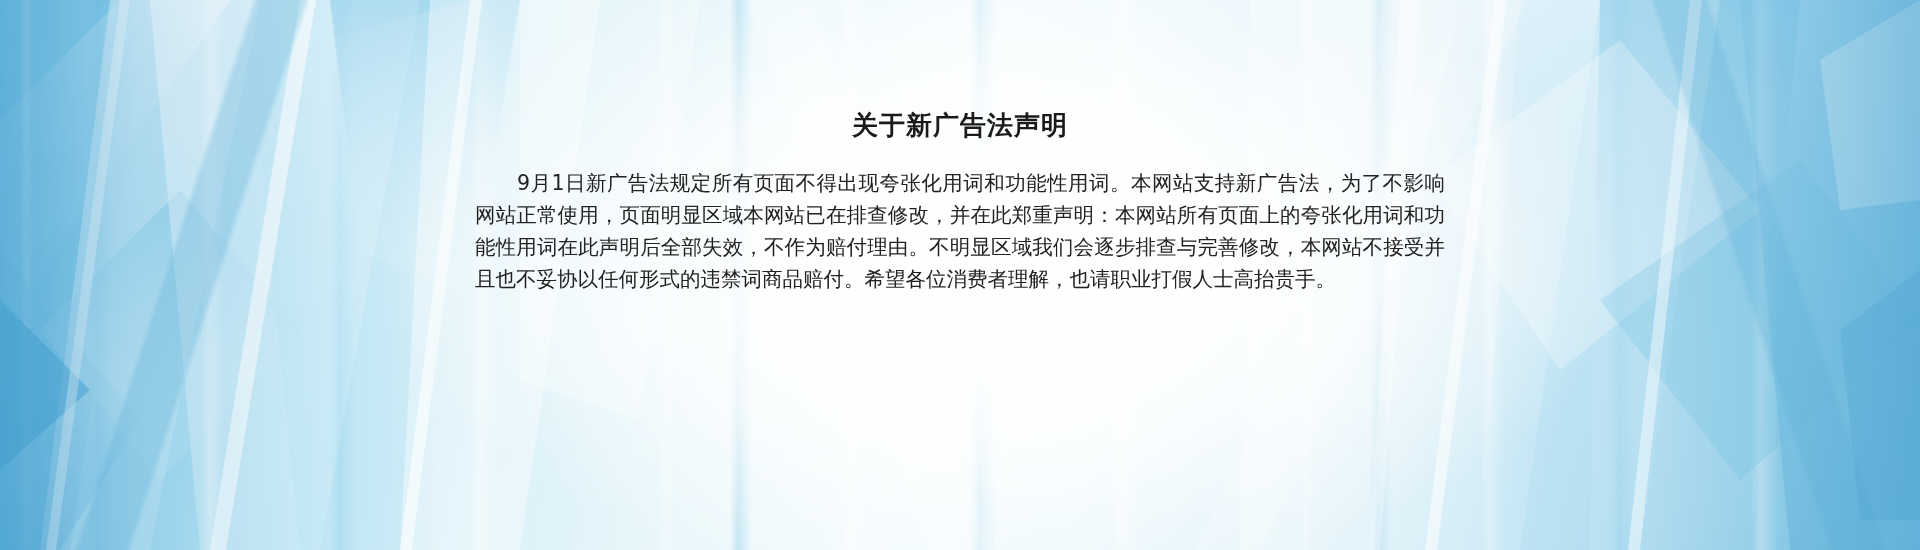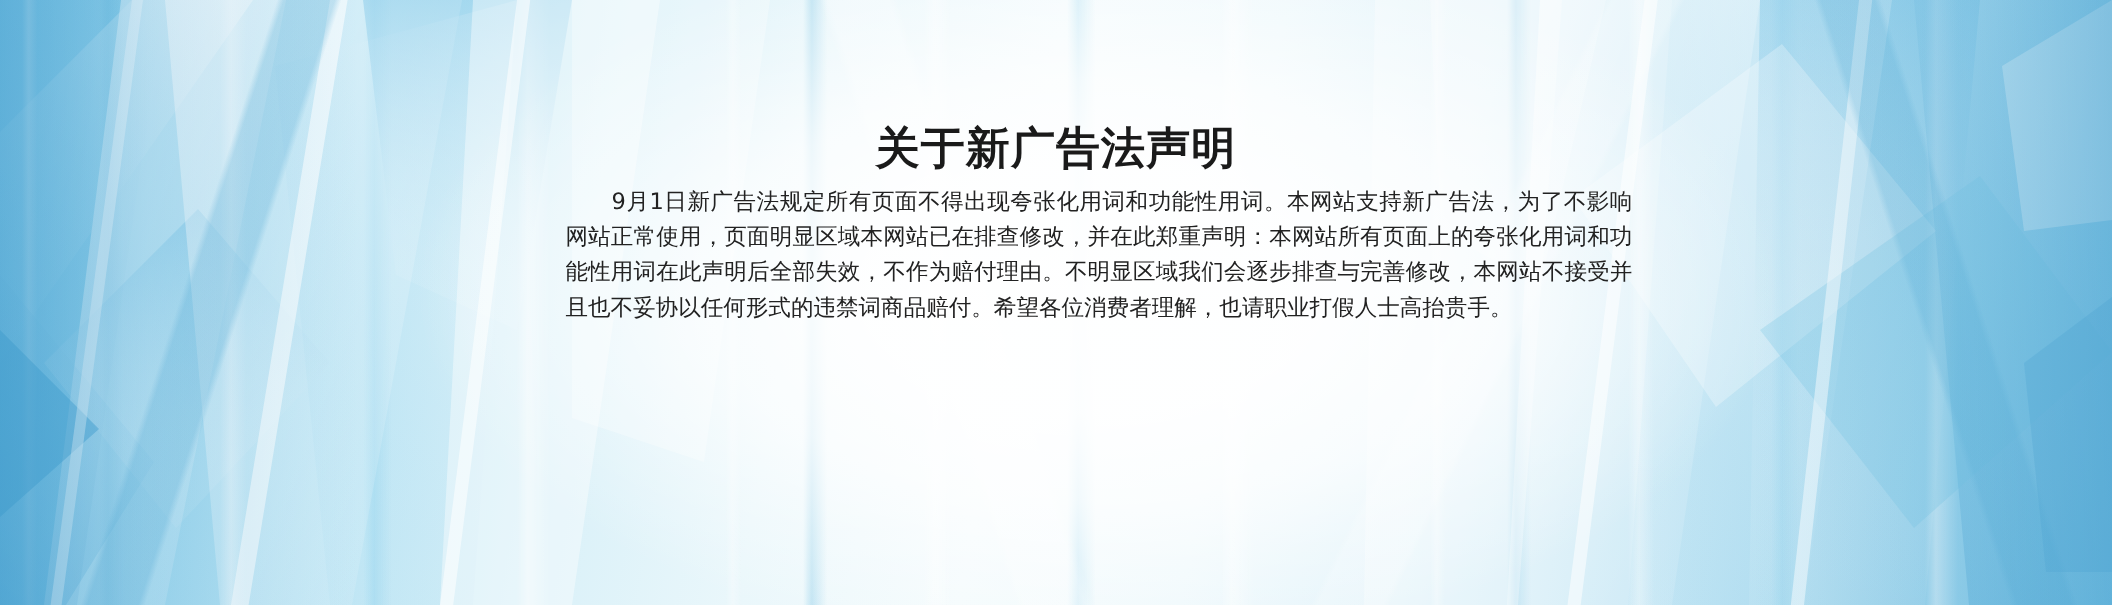--- a/index.html
+++ b/index.html
@@ -105,39 +105,38 @@
     width: 1010px;
     height: 550px;
   }
 
   #page-title {
     position: absolute;
     top: 84px;
     left: 0;
     width: 1010px;
     text-align: center;
-    font-size: 40px;
+    font-size: 26px;
     line-height: 48px;
     font-weight: 700;
     color: #1a1a1a;
     letter-spacing: 1px;
     font-family: "DejaVu Sans", "Liberation Sans", sans-serif;
   }
 
   .body-block {
     position: absolute;
     left: 20px;
     width: 970px;
     color: #222222;
     font-size: 20.5px;
     line-height: 32px;
     text-align: justify;
     text-justify: inter-ideograph;
     font-family: "DejaVu Sans", "Liberation Sans", sans-serif;
-    margin-left: 39px;
   }
 
   #para-1 {
     top: 146px;
     text-indent: 42px;
   }
 
   #para-2 {
     top: 274px;
     text-indent: 0;

